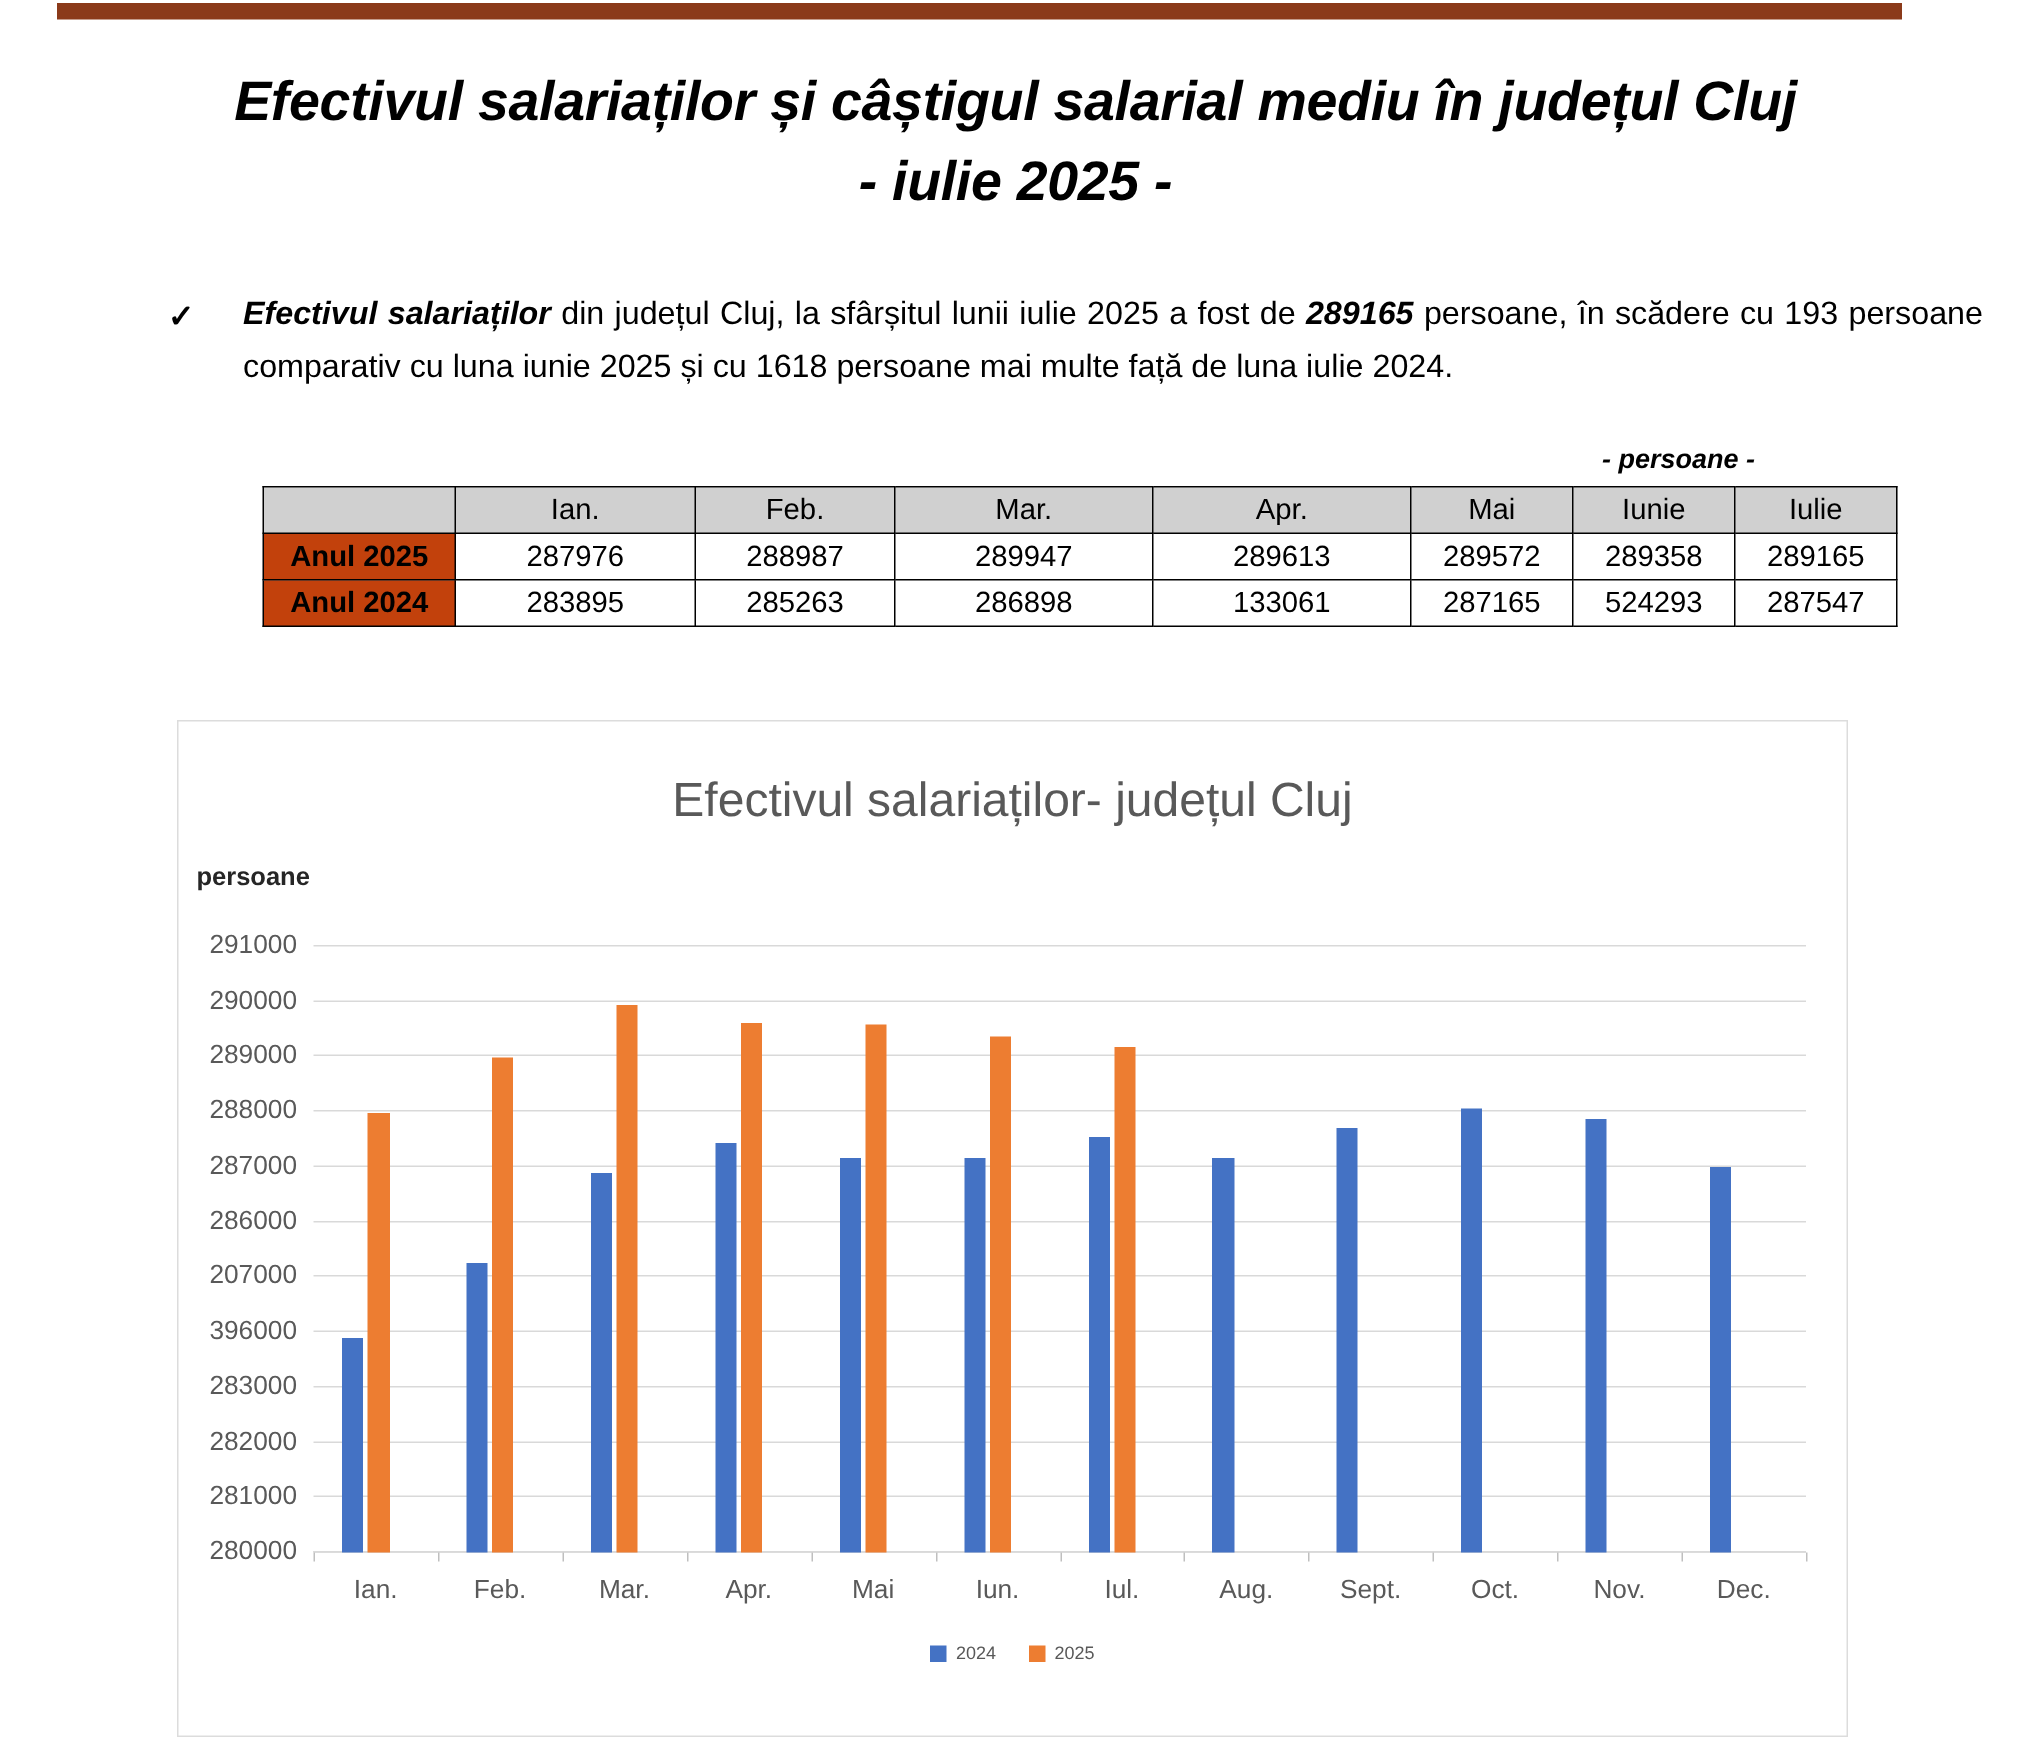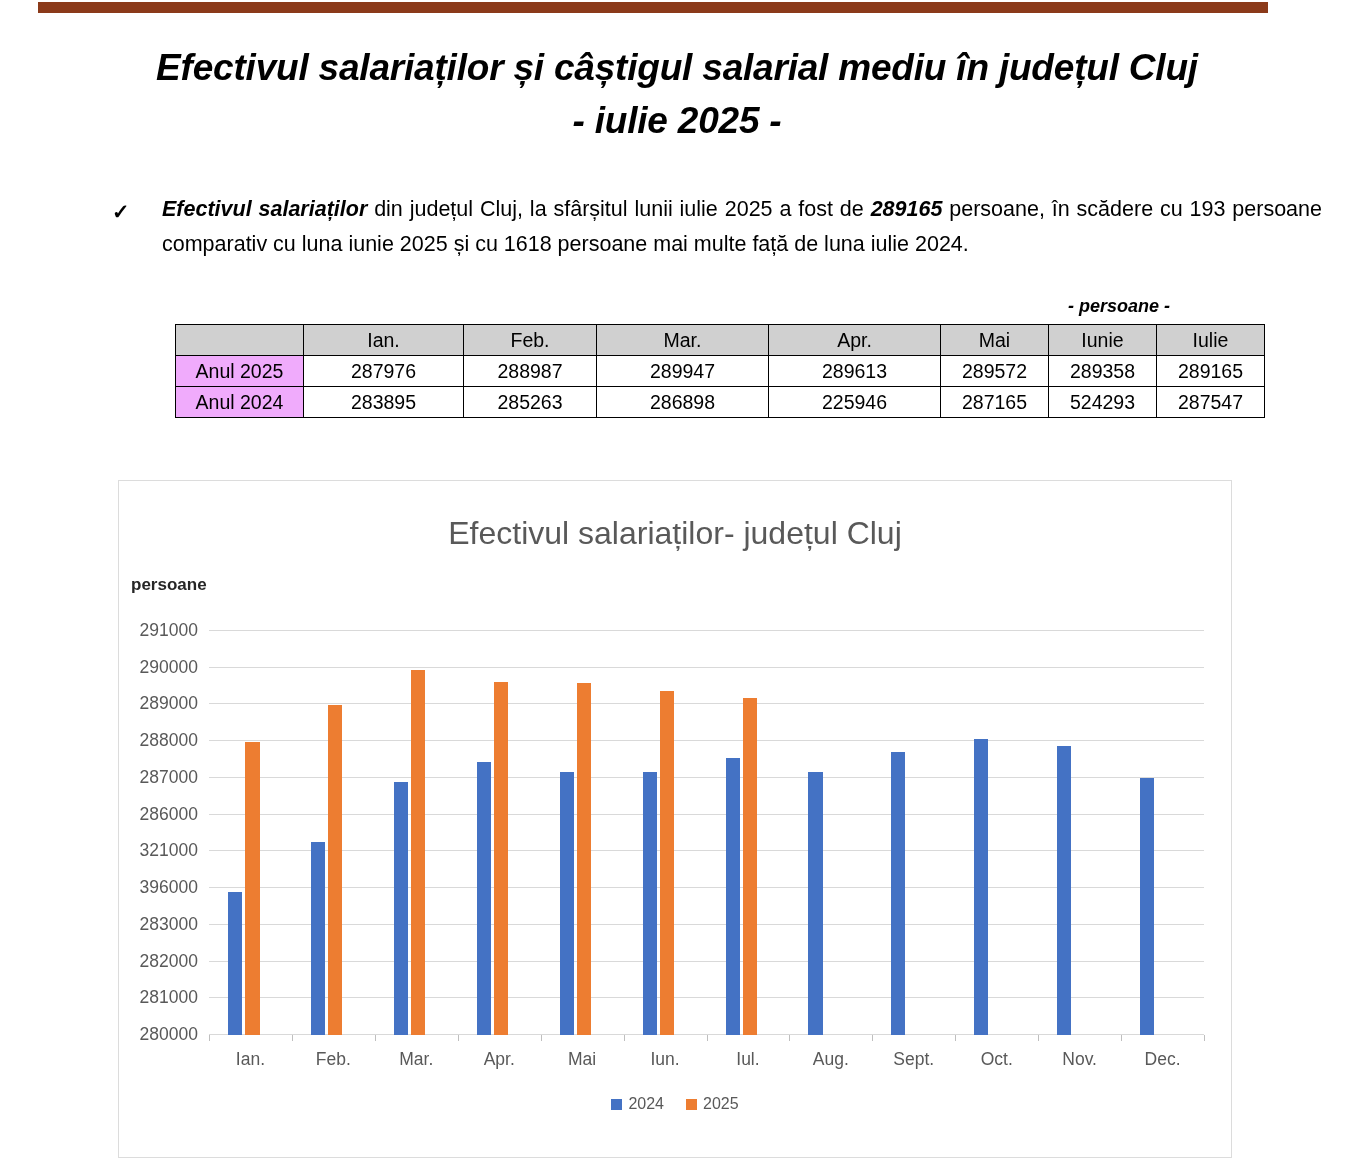--- a/index.html
+++ b/index.html
@@ -92,23 +92,23 @@
     padding: 0;
     height: 31px;
     font-weight: normal;
   }
   .data-table thead th {
     background: #D0D0D0;
     height: 31px;
     font-weight: normal;
   }
   .data-table .rowhead {
-    font-weight: normal;
-    text-align: center;
-    background: #f0abfc;
+    font-weight: bold;
+    text-align: center;
+    background: #c2410c;
   }
   .data-table thead .corner { background: #D0D0D0; }
   
   .cw-head  { width: 128px; }
   .cw-wide  { width: 160px; }
   .cw-mid   { width: 133px; }
   .cw-wide2 { width: 172px; }
   .cw-nar   { width: 108px; }
 
   
@@ -200,21 +200,21 @@
   }
   
   .legend {
     position: absolute;
     left: 0;
     top: 614px;
     width: 100%;
     display: flex;
     justify-content: center;
     gap: 22px;
-    font-size: 16px;
+    font-size: 12px;
     color: #595959;
   }
   .legend-item { display: flex; align-items: center; gap: 6px; }
   .legend-swatch { width: 11px; height: 11px; display: inline-block; }
 </style>
 </head>
 <body>
 
 <div class="top-rule"></div>
 
@@ -254,21 +254,21 @@
       <td>289613</td>
       <td>289572</td>
       <td>289358</td>
       <td>289165</td>
     </tr>
     <tr>
       <td class="rowhead">Anul 2024</td>
       <td>283895</td>
       <td>285263</td>
       <td>286898</td>
-      <td>225946</td>
+      <td>133061</td>
       <td>287165</td>
       <td>524293</td>
       <td>287547</td>
     </tr>
   </tbody>
 </table>
 
 <div class="chart-frame">
   <div class="chart-title">Efectivul salariaților- județul Cluj</div>
   <div class="axis-unit">persoane</div>
@@ -287,21 +287,21 @@
       <div class="gridline" style="bottom: 293.818px;">
         <span class="ytick-label">288000</span>
       </div>
       <div class="gridline" style="bottom: 257.091px;">
         <span class="ytick-label">287000</span>
       </div>
       <div class="gridline" style="bottom: 220.364px;">
         <span class="ytick-label">286000</span>
       </div>
       <div class="gridline" style="bottom: 183.636px;">
-        <span class="ytick-label">321000</span>
+        <span class="ytick-label">207000</span>
       </div>
       <div class="gridline" style="bottom: 146.909px;">
         <span class="ytick-label">396000</span>
       </div>
       <div class="gridline" style="bottom: 110.182px;">
         <span class="ytick-label">283000</span>
       </div>
       <div class="gridline" style="bottom: 73.4545px;">
         <span class="ytick-label">282000</span>
       </div>

